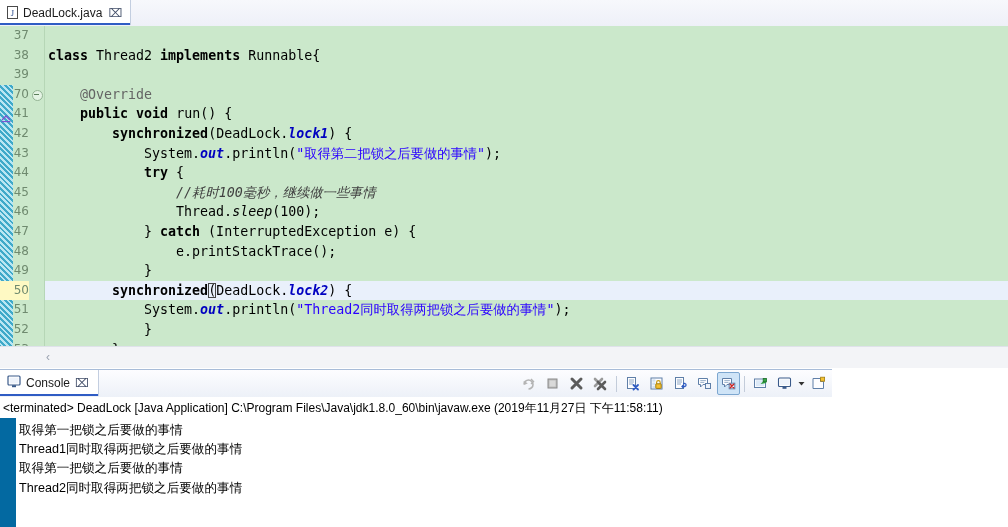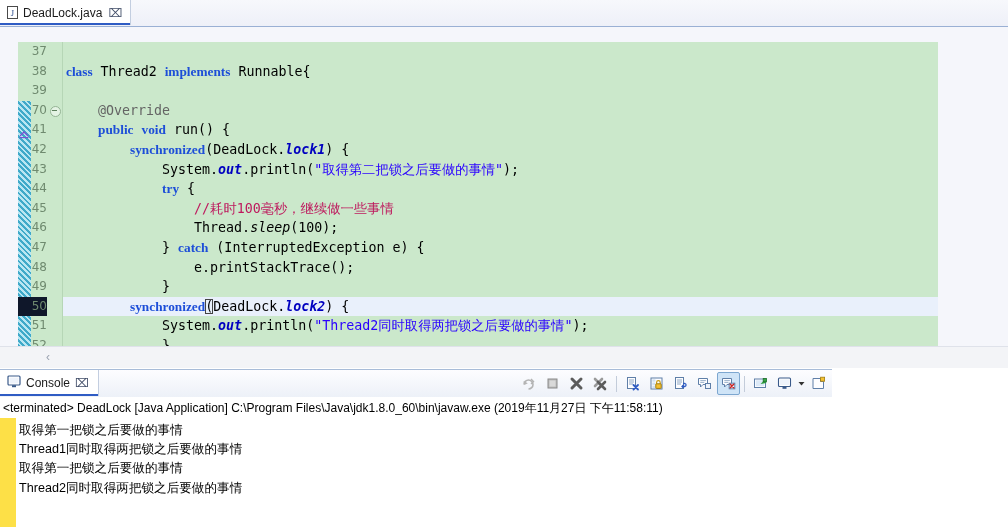--- a/index.html
+++ b/index.html
@@ -18,56 +18,56 @@
 
   .tabbar{position:relative;height:26px;background:linear-gradient(to bottom,#f7f8fc 0%,#eef0f8 100%);border-bottom:1px solid #9ab0d4;}
   .tab{position:absolute;left:0;top:0;height:25px;display:flex;align-items:center;gap:4px;
        padding:0 8px 0 6px;background:#ffffff;border-right:1px solid #c3cee0;}
   .tab-ico{width:13px;height:13px;flex:0 0 auto;position:relative;}
   .tab-ico svg{display:block;}
   .tab-label{font-size:12px;color:#1b1b1b;white-space:nowrap;font-family:"Liberation Sans",sans-serif;}
   .tab-close{font-size:12px;color:#44506a;line-height:1;margin-left:2px;}
   .tab-underline{position:absolute;left:0;bottom:0;width:100%;height:2px;background:#2f5cc4;}
 
-  .code-area{position:absolute;left:18px;top:26px;width:920px;height:320px;background:#cbe8cb;overflow:hidden;margin-top:16px;}
+  .code-area{position:absolute;left:0;top:26px;width:1008px;height:320px;background:#cbe8cb;overflow:hidden;}
   
   .ann-ruler{position:absolute;left:0;top:0;width:13px;height:320px;background:#cbe8cb;}
   .ann-bar{position:absolute;left:0;width:13px;background:
       repeating-linear-gradient(45deg,#3fa9c9 0 2px,#b9e6f2 2px 4px);}
   .gutter{position:absolute;left:13px;top:0;width:31px;height:320px;background:#cbe8cb;
           border-right:1px solid #b6d6b6;}
   .lines{position:absolute;left:45px;top:0;right:0;height:320px;}
 
   .row{position:relative;height:19.6px;white-space:pre;font-family:"DejaVu Sans Mono","Liberation Mono",monospace;font-size:13.3px;line-height:19.6px;}
   .row.hl{background:#e9f0fb;}
-  .row.hl .ln{background:#0f172a;}
+  .row.hl .ln{background:#fef9c3;}
   .ln{position:absolute;left:-45px;width:29px;text-align:right;color:#6f8a6f;
       font-family:"DejaVu Sans","Liberation Sans",sans-serif;font-size:12px;line-height:19.6px;}
   .code{display:block;padding-left:3px;color:#000;}
 
-  .kw{color:#1d4ed8;font-weight:bold;font-family:Liberation Serif, serif;}
+  .kw{color:#000000;font-weight:bold;}
   .str{color:#2a00ff;}
-  .cmt{color:#be185d;}
+  .cmt{color:#404040;font-style:italic;}
   .sfld{color:#0000c0;font-style:italic;font-weight:bold;text-align:center;}
   .ann{color:#646464;}
   .mth{color:#000;font-style:italic;text-align:center;}
   .brk{outline:1px solid #444;outline-offset:-1px;}
 
   .fold-mark{position:absolute;left:-13px;top:5px;width:9px;height:9px;border:1px solid #94b494;
              border-radius:50%;background:#e4f3e4;}
   .fold-mark:before{content:"";position:absolute;left:1px;top:3px;width:5px;height:1px;background:#5c7f5c;}
   .ovr-mark{position:absolute;left:-44px;top:5px;width:10px;height:9px;}
 
   .editor-hscroll{position:absolute;left:0;top:346px;width:1008px;height:21px;background:#f3f4f7;border-top:1px solid #dfe2ea;}
   .hsb-arrow{position:absolute;left:40px;top:3px;width:16px;height:15px;color:#9aa2b0;font-size:12px;
              text-align:center;line-height:15px;}
   .hsb-track{position:absolute;left:56px;top:4px;right:2px;height:13px;background:#f3f4f7;}
 
   
-  .console-pane{position:absolute;left:0;top:369px;width:832px;height:158px;background:#fde047;border-top:1px solid #a8bcd8;}
+  .console-pane{position:absolute;left:0;top:369px;width:832px;height:158px;background:#0369a1;border-top:1px solid #a8bcd8;}
   .c-tabbar{position:relative;height:27px;background:linear-gradient(to bottom,#fdfdff 0%,#edf1f8 100%);border-bottom:1px solid #c8d4e6;}
   .c-tab{position:absolute;left:0;top:0;height:26px;display:flex;align-items:center;gap:5px;padding:0 9px 0 7px;
          background:#ffffff;border-right:1px solid #c3cee0;}
   .c-tab-label{font-size:12px;color:#1b1b1b;}
   .c-tab-close{font-size:12px;color:#44506a;}
   .c-underline{position:absolute;left:0;bottom:0;width:100%;height:2px;background:#2f5cc4;}
 
   .c-toolbar{position:absolute;right:2px;top:2px;height:23px;display:flex;align-items:center;gap:1px;}
   .tb-btn{width:21px;height:21px;display:flex;align-items:center;justify-content:center;position:relative;border:1px solid transparent;border-radius:2px;}
   .tb-btn.sel{background:#cfe4f7;border:1px solid #7da7d0;}

